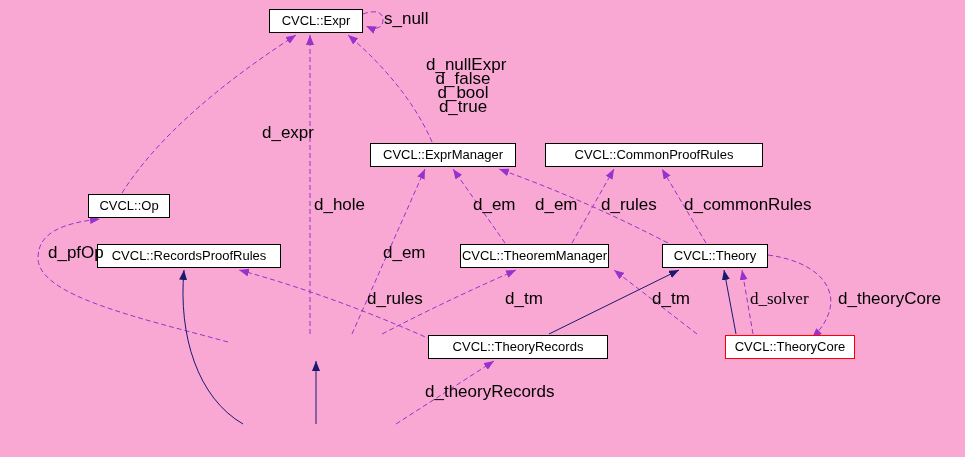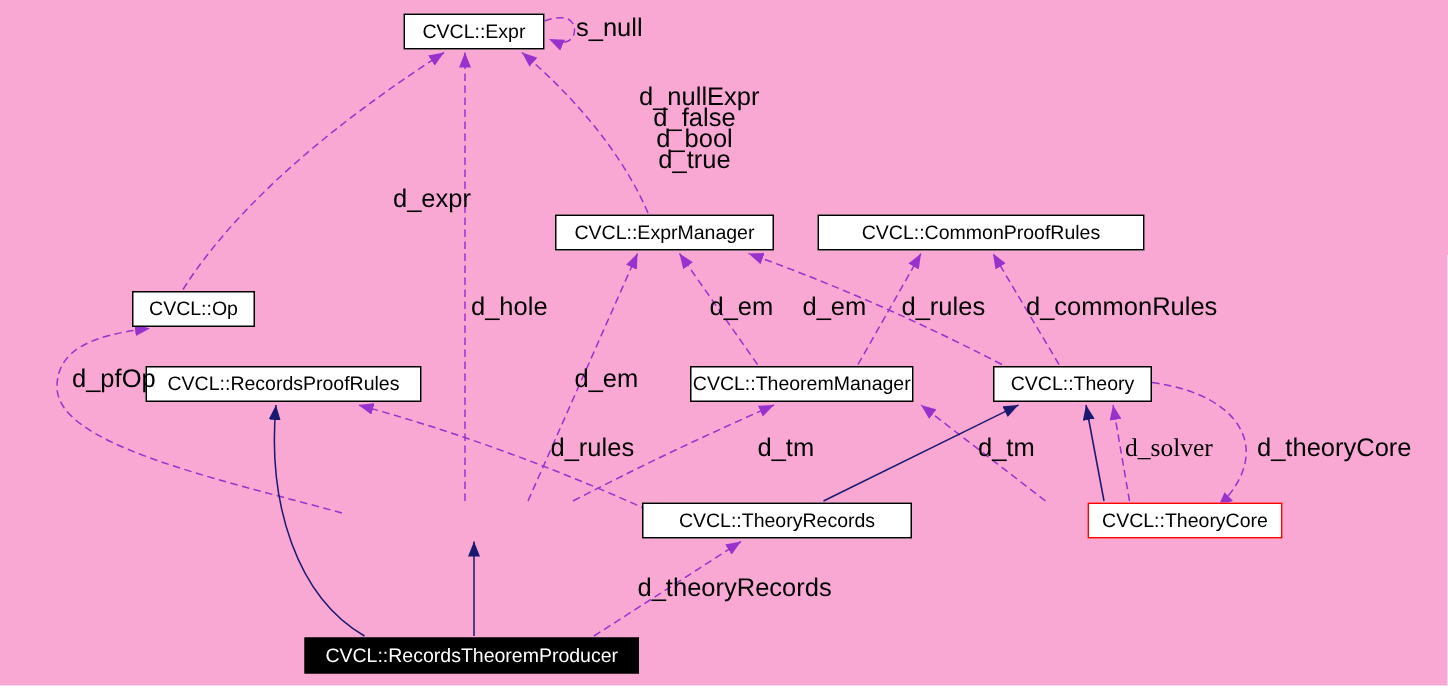--- a/index.html
+++ b/index.html
@@ -62,21 +62,20 @@
 
   <div class="node" style="left:269px;top:9px;width:94px;">CVCL::Expr</div>
   <div class="node" style="left:370px;top:143px;width:146px;">CVCL::ExprManager</div>
   <div class="node" style="left:545px;top:143px;width:218px;">CVCL::CommonProofRules</div>
   <div class="node" style="left:97px;top:244px;width:184px;">CVCL::RecordsProofRules</div>
   <div class="node" style="left:88px;top:194px;width:82px;">CVCL::Op</div>
   <div class="node" style="left:460px;top:244px;width:149px;">CVCL::TheoremManager</div>
   <div class="node" style="left:662px;top:244px;width:106px;">CVCL::Theory</div>
   <div class="node" style="left:428px;top:335px;width:180px;">CVCL::TheoryRecords</div>
   <div class="node red" style="left:680px;top:335px;width:130px;margin-left:45px;">CVCL::TheoryCore</div>
-  <div class="node main" style="left:203px;top:425px;width:223px;">CVCL::RecordsTheoremProducer</div>
 
   <div class="elabel" style="left:384px;top:12px;">s_null</div>
   <div class="elabel" style="left:262px;top:81px;margin-top:45px;">d_expr</div>
   <div class="elabel block" style="left:398px;top:58px;width:74px;margin-left:28px;">
     <div>d_nullExpr</div>
     <div>d_false</div>
     <div>d_bool</div>
     <div>d_true</div>
   </div>
   <div class="elabel" style="left:314px;top:198px;">d_hole</div>

